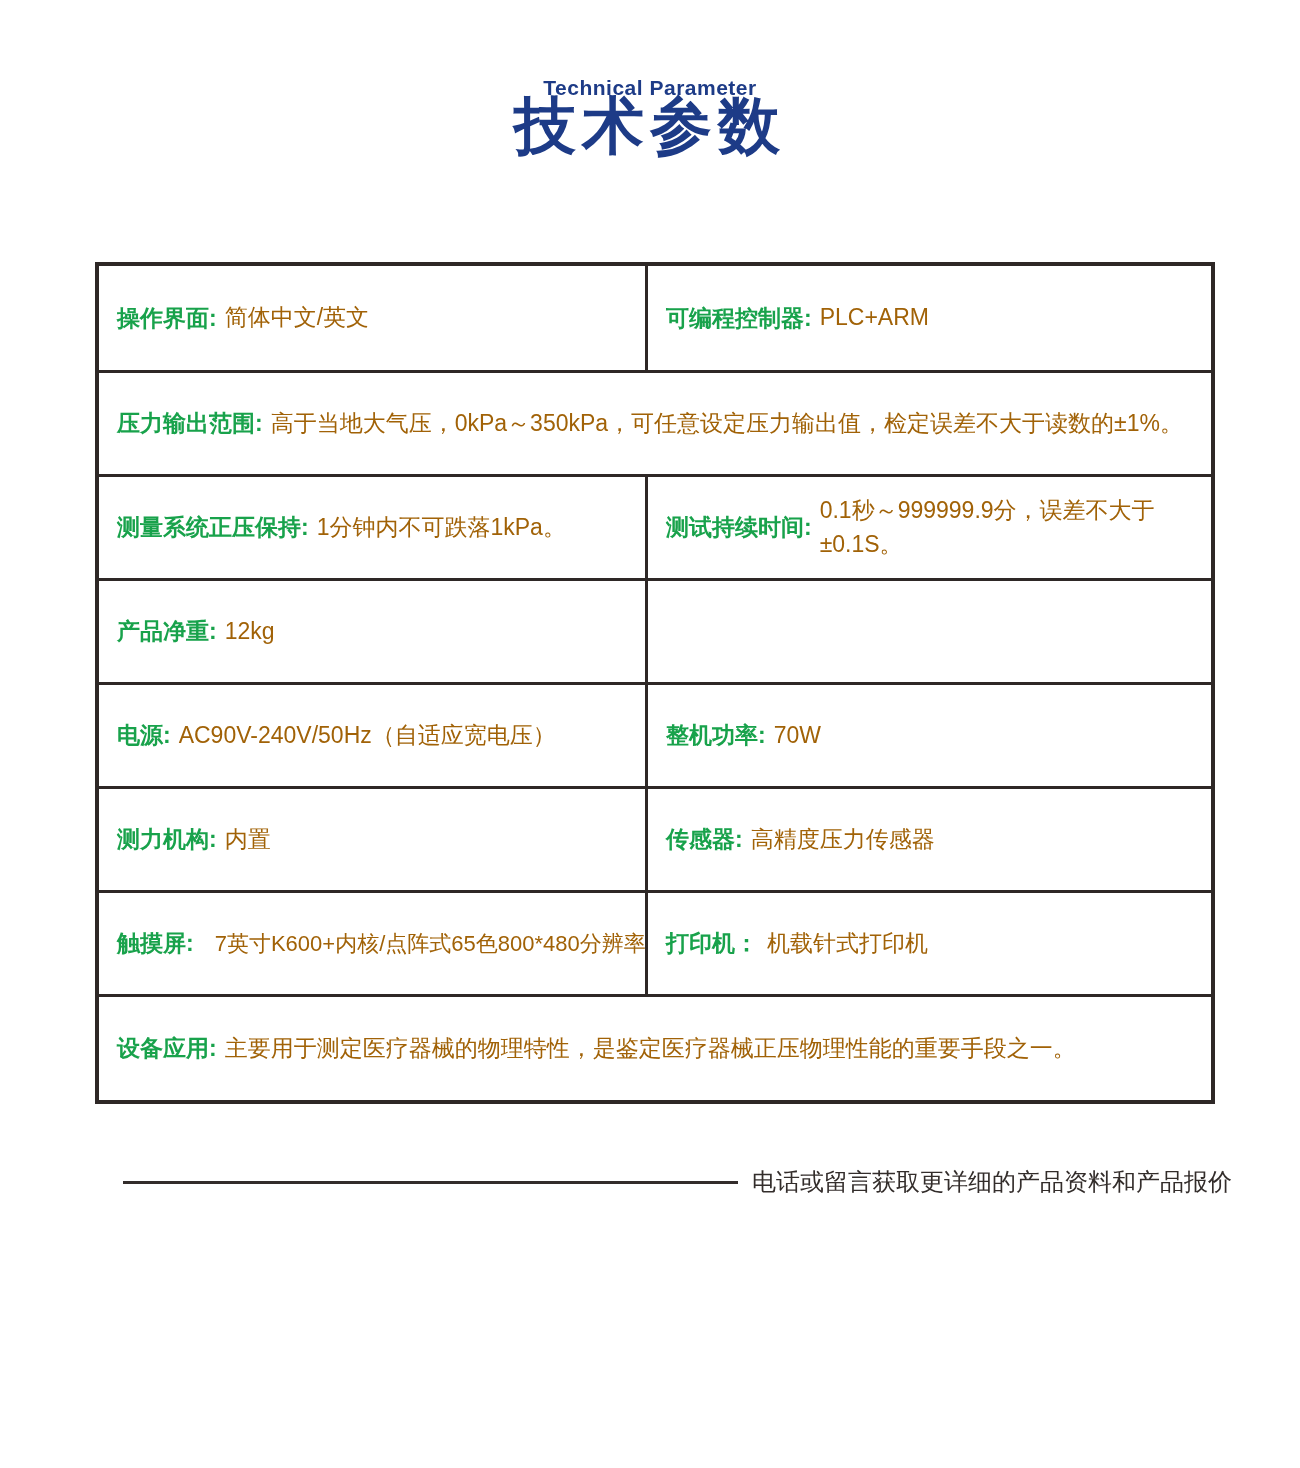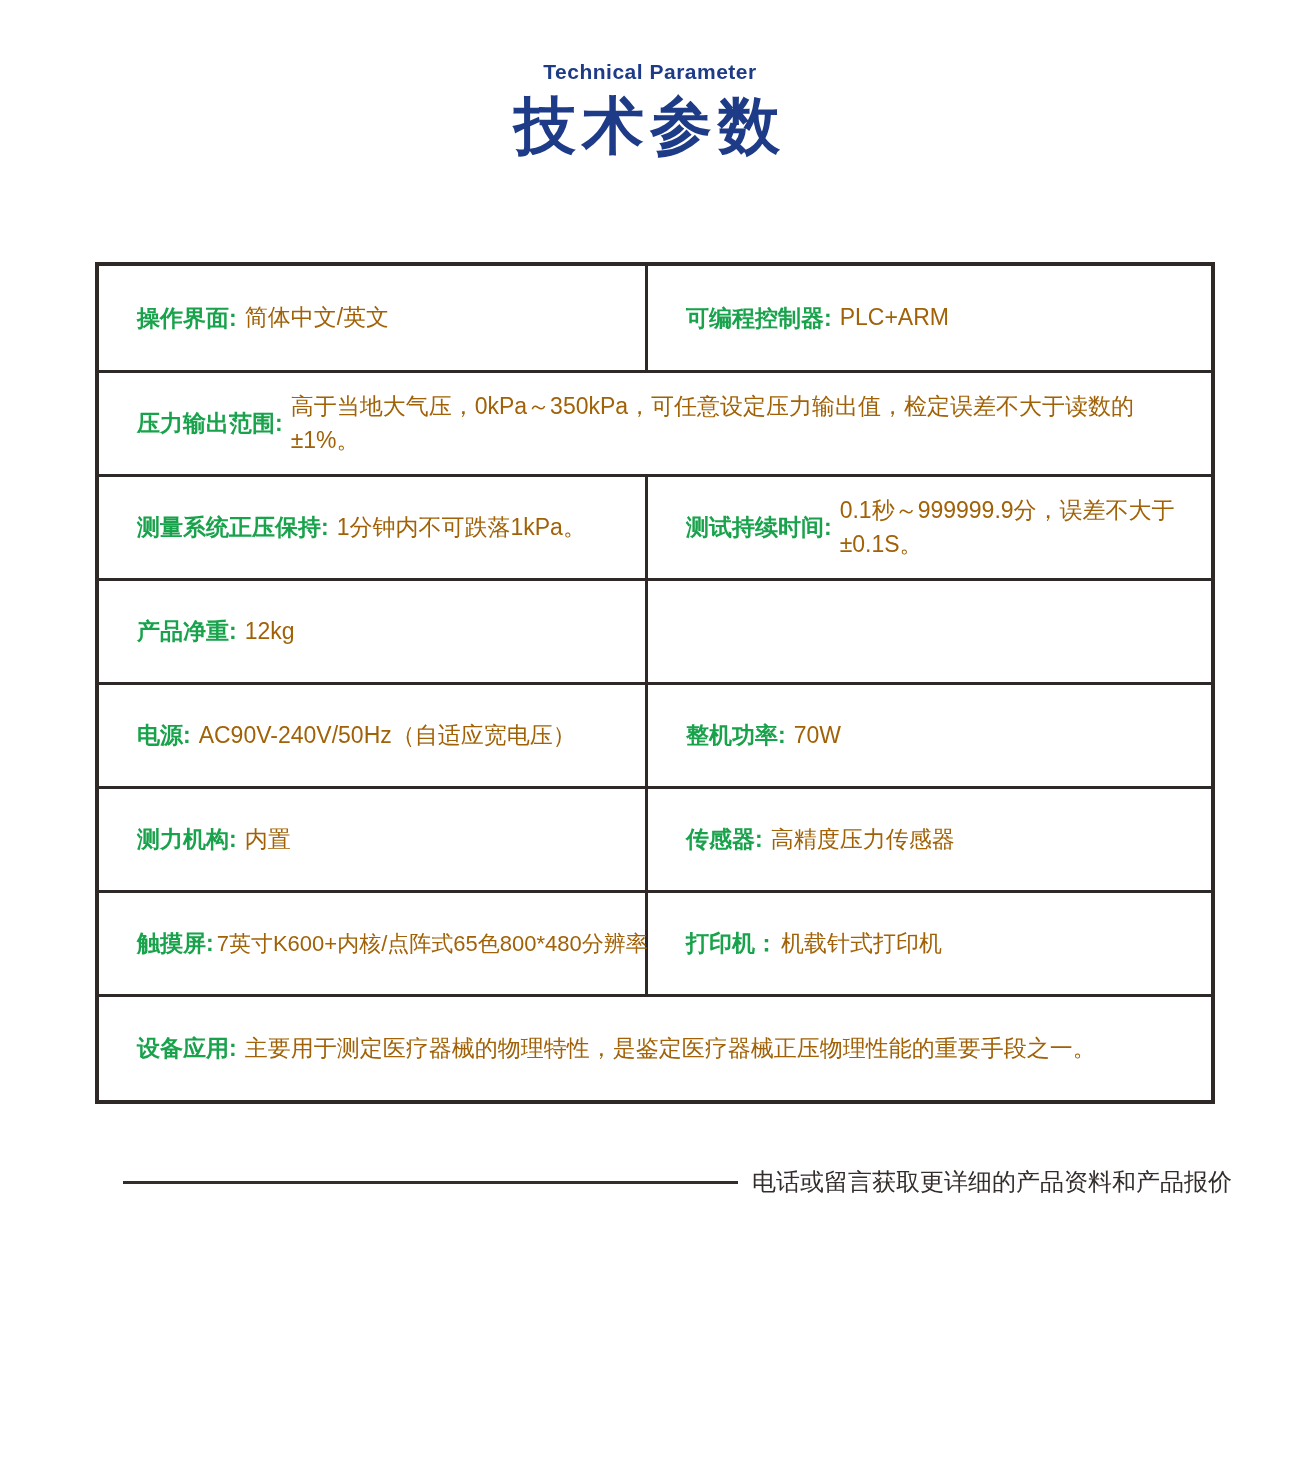--- a/index.html
+++ b/index.html
@@ -9,21 +9,21 @@
     width: 1300px;
     height: 1468px;
     position: relative;
     color: #332d2b;
   }
   .page { position: absolute; inset: 0; }
 
   
   .subtitle {
     position: absolute;
-    top: 60px; left: 0; width: 100%;
+    top: 76px; left: 0; width: 100%;
     text-align: center;
     font-size: 21px;
     font-weight: bold;
     color: #1d3b87;
     letter-spacing: 0.5px;
   }
   .title {
     position: absolute;
     top: 84px; left: 0; width: 100%;
     text-align: center;
@@ -53,36 +53,35 @@
     gap: 8px;
     padding: 6px 12px 6px 18px;
   }
   .cell.left {
     width: 549px;
     flex: none;
     border-right: 3px solid #2e2826;
   }
   .cell.right { flex: 1; }
   .cell.full { width: 100%; }
-  .cell.tight { gap: 3px; }
+  .cell.tight { gap: 9px; }
   .label {
     color: #18a24b;
     font-weight: bold;
     font-size: 23px;
     white-space: nowrap;
     flex: none;
-    margin-left: 20px;
   }
   .value {
     font-size: 23px;
     line-height: 1.45;
     color: #a16207;
   }
   .value.narrow { max-width: 336px; }
-  .value.small { font-size: 22px; white-space: nowrap; }
+  .value.small { font-size: 22px; white-space: nowrap; margin-left: 12px; }
 
   
   .footer {
     position: absolute;
     top: 1157px; left: 112px;
     width: 1120px; height: 50px;
     display: flex;
     align-items: center;
     padding-left: 11px;
   }

